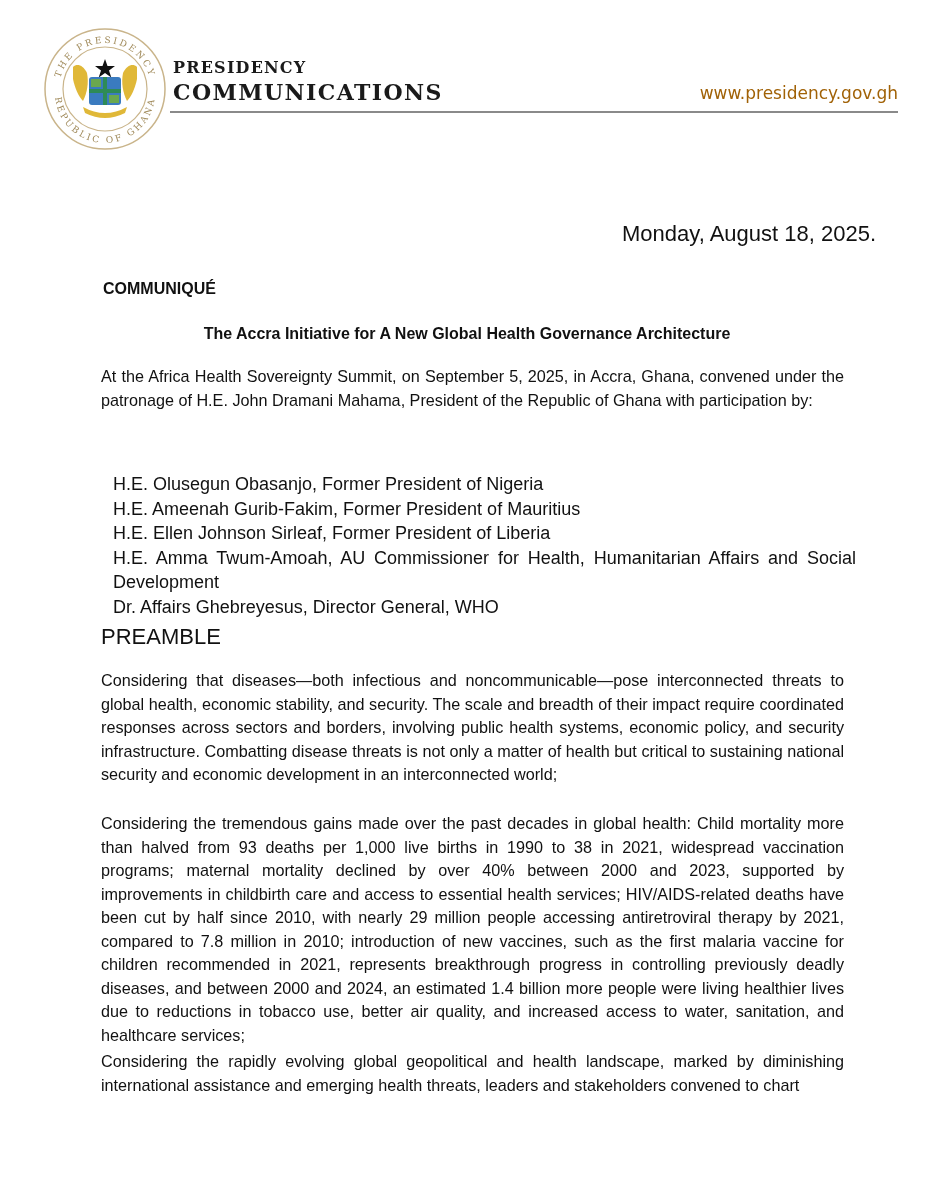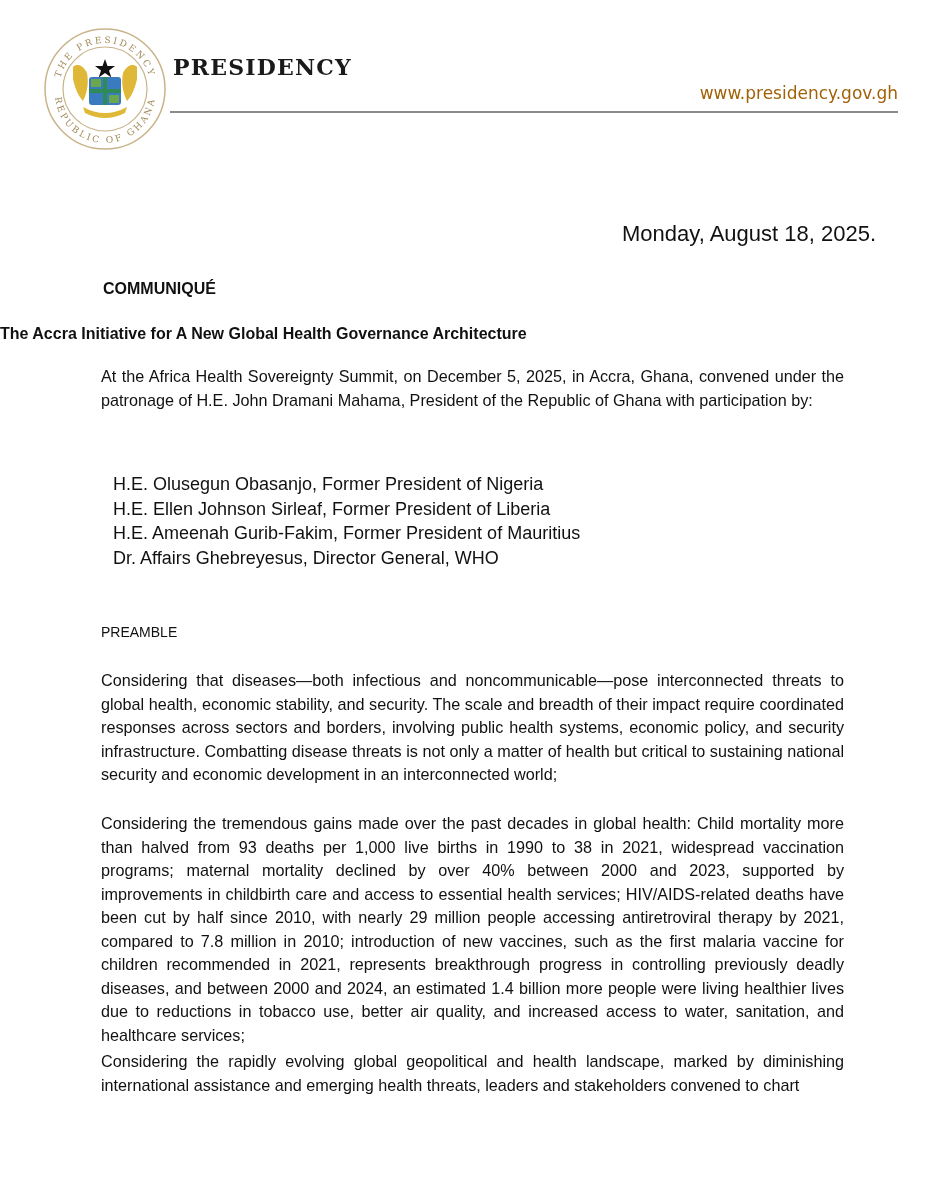--- a/index.html
+++ b/index.html
@@ -1,31 +1,31 @@
 <!DOCTYPE html>
 <html><head>
 <meta charset="utf-8">
 <style>
   html, body { margin: 0; padding: 0; background: #ffffff; }
   body { width: 934px; height: 1200px; position: relative; overflow: hidden; color: #111; }
   .header { position: absolute; left: 0; top: 0; width: 934px; height: 160px; }
   .seal { position: absolute; left: 43px; top: 27px; width: 124px; height: 124px; }
   .brand { position: absolute; left: 173px; top: 55px; font-family: "DejaVu Serif", serif; font-weight: bold; color: #1a1a1a; line-height: 25px; }
-  .brand .l1 { font-size: 22px; letter-spacing: 1.2px; }
+  .brand .l1 { font-size: 16px; letter-spacing: 1.2px; }
   .brand .l2 { font-size: 22px; letter-spacing: 1.4px; }
   .rule { position: absolute; left: 170px; top: 111px; width: 728px; height: 2px; background: #8a8a8a; }
   .url { position: absolute; right: 36px; top: 83px; font-family: "DejaVu Sans", sans-serif; font-size: 17px; color: #a16207; }
   .date { position: absolute; right: 58px; top: 221px; font-family: "Liberation Sans", sans-serif; font-size: 22px; }
   .label { position: absolute; left: 103px; top: 280px; font-family: "Liberation Sans", sans-serif; font-size: 16px; font-weight: bold; }
-  .title { position: absolute; left: 0; width: 934px; top: 325px; font-family: "Liberation Sans", sans-serif; font-size: 16px; font-weight: bold; }
+  .title { position: absolute; left: 0; width: 934px; top: 325px; text-align: center; font-family: "Liberation Sans", sans-serif; font-size: 16px; font-weight: bold; }
   .para { position: absolute; left: 101px; width: 743px; font-family: "Liberation Sans", sans-serif; font-size: 16.2px; line-height: 23.5px; text-align: justify; margin: 0; }
   .plist { position: absolute; left: 101px; top: 460px; width: 743px; font-family: Liberation Sans, sans-serif; font-size: 18px; line-height: 24.5px; margin: 12px; padding: 0; list-style: none; }
   .plist li { text-align: justify; }
   .plist li.wide { text-align: justify; text-align-last: left; }
-  .preamble { position: absolute; left: 101px; top: 624px; font-family: "Liberation Sans", sans-serif; font-size: 14px; }
+  .preamble { position: absolute; left: 101px; top: 624px; font-family: "Liberation Sans", sans-serif; font-size: 22px; }
 </style>
 </head>
 <body>
 
 <div class="header">
   <div class="seal">
     <svg width="124" height="124" viewBox="0 0 124 124">
       <circle cx="62" cy="62" r="60" fill="#fff" stroke="#c9b48a" stroke-width="1.5"></circle>
       <circle cx="62" cy="62" r="42" fill="none" stroke="#c9b48a" stroke-width="1.2"></circle>
       <defs>
@@ -48,35 +48,37 @@
       <rect x="46" y="62" width="32" height="4" fill="#2e8b57"></rect>
       <rect x="60" y="50" width="4" height="28" fill="#2e8b57"></rect>
       <rect x="48" y="52" width="10" height="8" fill="#6aa84f"></rect>
       <rect x="66" y="68" width="10" height="8" fill="#6aa84f"></rect>
 
       <path d="M40 80 Q62 92 84 80 L82 86 Q62 96 42 86 Z" fill="#e0b838"></path>
     </svg>
   </div>
   <div class="brand">
     <div class="l1">PRESIDENCY</div>
+    <div class="l2">COMMUNICATIONS</div>
   </div>
   <div class="url">www.presidency.gov.gh</div>
   <div class="rule"></div>
 </div>
 
 <div class="date">Monday, August 18, 2025.</div>
 <div class="label">COMMUNIQUÉ</div>
 <div class="title">The Accra Initiative for A New Global Health Governance Architecture</div>
 
-<p class="para" style="top:365px;">At the Africa Health Sovereignty Summit, on December 5, 2025, in Accra, Ghana, convened under the patronage of H.E. John Dramani Mahama, President of the Republic of Ghana with participation by:</p>
+<p class="para" style="top:365px;">At the Africa Health Sovereignty Summit, on September 5, 2025, in Accra, Ghana, convened under the patronage of H.E. John Dramani Mahama, President of the Republic of Ghana with participation by:</p>
 
 <ul class="plist">
   <li>H.E. Olusegun Obasanjo, Former President of Nigeria</li>
+  <li>H.E. Ameenah Gurib-Fakim, Former President of Mauritius</li>
   <li>H.E. Ellen Johnson Sirleaf, Former President of Liberia</li>
-  <li>H.E. Ameenah Gurib-Fakim, Former President of Mauritius</li>
+  <li class="wide">H.E. Amma Twum-Amoah, AU Commissioner for Health, Humanitarian Affairs and Social Development</li>
   <li>Dr. Affairs Ghebreyesus, Director General, WHO</li>
 </ul>
 
 <div class="preamble">PREAMBLE</div>
 
 <p class="para" style="top:669px;">Considering that diseases—both infectious and noncommunicable—pose interconnected threats to global health, economic stability, and security. The scale and breadth of their impact require coordinated responses across sectors and borders, involving public health systems, economic policy, and security infrastructure. Combatting disease threats is not only a matter of health but critical to sustaining national security and economic development in an interconnected world;</p>
 <p class="para" style="top:812px;">Considering the tremendous gains made over the past decades in global health: Child mortality more than halved from 93 deaths per 1,000 live births in 1990 to 38 in 2021, widespread vaccination programs; maternal mortality declined by over 40% between 2000 and 2023, supported by improvements in childbirth care and access to essential health services; HIV/AIDS-related deaths have been cut by half since 2010, with nearly 29 million people accessing antiretroviral therapy by 2021, compared to 7.8 million in 2010; introduction of new vaccines, such as the first malaria vaccine for children recommended in 2021, represents breakthrough progress in controlling previously deadly diseases, and between 2000 and 2024, an estimated 1.4 billion more people were living healthier lives due to reductions in tobacco use, better air quality, and increased access to water, sanitation, and healthcare services;</p>
 <p class="para" style="top:1050px;">Considering the rapidly evolving global geopolitical and health landscape, marked by diminishing international assistance and emerging health threats, leaders and stakeholders convened to chart</p>
 
 </body></html>

